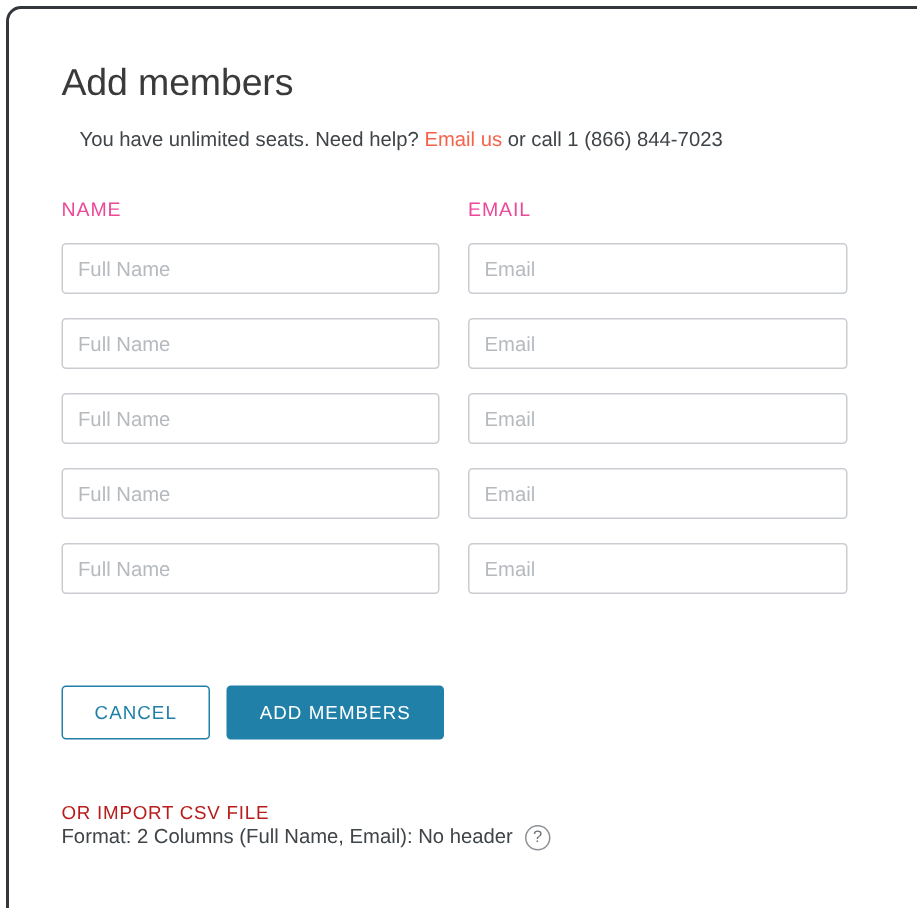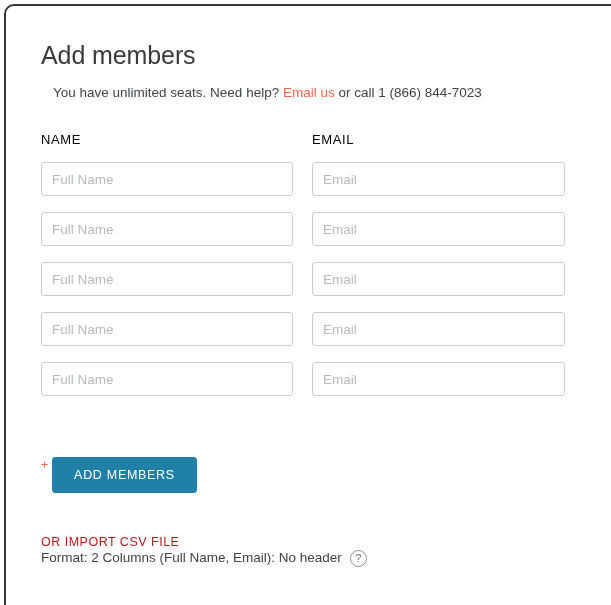--- a/index.html
+++ b/index.html
@@ -63,21 +63,21 @@
     color: #f4644b;
     text-decoration: none;
     cursor: pointer;
   }
 
   
   .col-head {
     position: absolute;
     top: 126px;
     font-size: 13px;
-    color: #000000;
+    color: #ec4899;
     letter-spacing: 0.6px;
     font-weight: 400;
   }
   .col-head.name  { left: 35px; }
   .col-head.email { left: 306px; }
 
   
   .rows {
     position: absolute;
     left: 0;
@@ -235,20 +235,21 @@
       <div class="row">
         <input class="field name" type="text" placeholder="Full Name" style="">
         <input class="field email" type="text" placeholder="Email" style="">
       </div>
 
     </div>
 
     <a class="add-more" href="#">+ ADD MORE</a>
 
     <div class="actions">
+      <button class="btn btn-cancel">CANCEL</button>
       <button class="btn btn-primary">ADD MEMBERS</button>
     </div>
 
     <a class="csv-link" href="#">OR IMPORT CSV FILE</a>
 
     <div class="csv-format">
       <span>Format: 2 Columns (Full Name, Email): No header</span>
       <span class="help-icon">?</span>
     </div>
 

